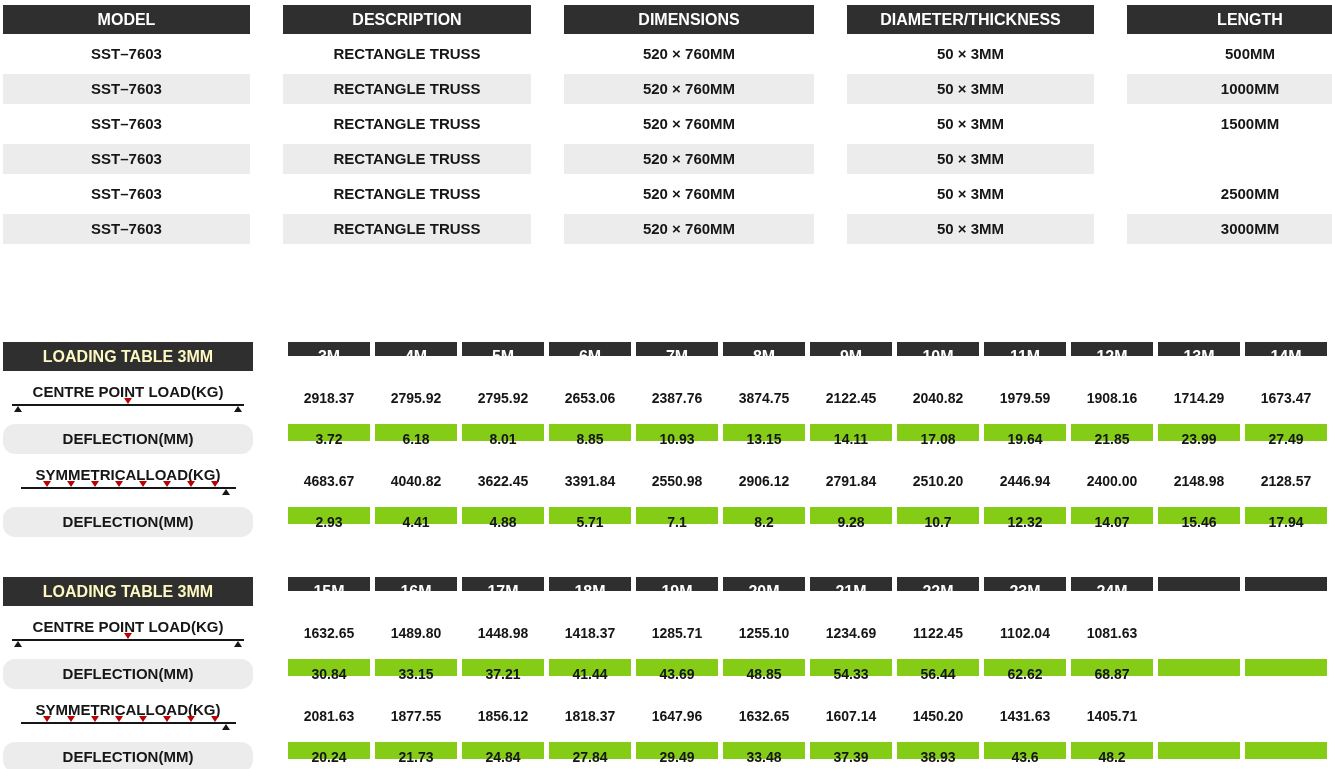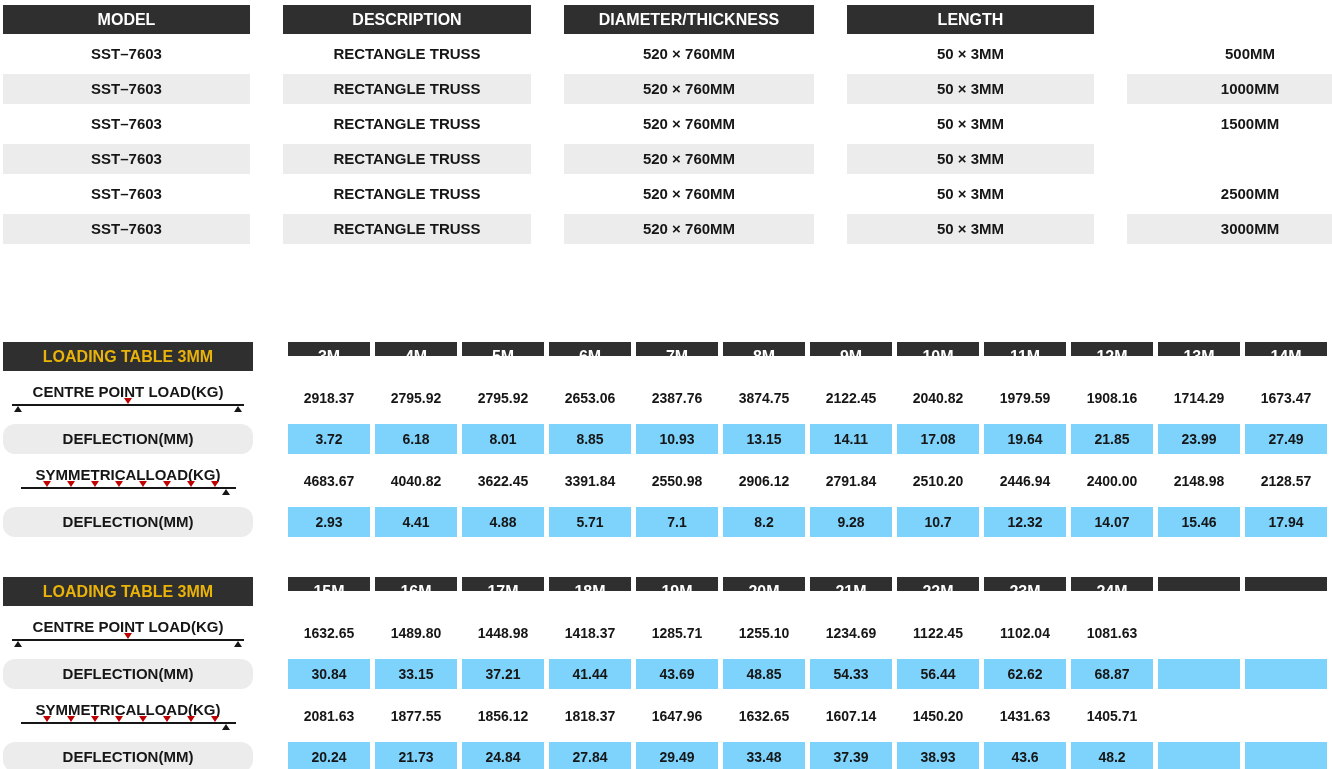--- a/index.html
+++ b/index.html
@@ -14,46 +14,47 @@
   .hcell{background:#2f2f2f;color:#ffffff;height:29px;line-height:29px;font-size:16px;}
   .spec-row{margin-top:5px;}
   .spec-row .scell{height:30px;line-height:30px;font-size:15px;}
   .spec-row.striped .scell{background:#ececec;}
   
   .lt{margin-right:0;}
   .lt1{margin-top:98px;}
   .lt2{margin-top:40px;}
   .lt-row{display:flex;align-items:stretch;}
   .lt-labelcol{width:250px;margin-right:35px;flex:none;display:flex;flex-direction:column;justify-content:center;}
-  .lt-title{width:250px;margin-right:35px;flex:none;background:#2f2f2f;color:#eab308;height:29px;line-height:29px;text-align:center;font-size:16px;}
+  .lt-title{width:250px;margin-right:35px;flex:none;background:#2f2f2f;color:#fef9c3;height:29px;line-height:29px;text-align:center;font-size:16px;}
   .lt-cell{width:82px;margin-right:5px;flex:none;text-align:center;}
   .lt-head{background:#2f2f2f;color:#fff;height:14px;line-height:29px;font-size:16px;}
   .lt-loadrow{margin-top:4px;height:45px;}
   .lt-loadrow .lt-cell{display:flex;align-items:center;justify-content:center;font-size:14px;}
   .lt-grayrow{margin-top:4px;height:30px;}
-  .lt-grayrow .lt-cell{background:#7dd3fc;height:30px;line-height:30px;font-size:14px;}
+  .lt-grayrow .lt-cell{background:#84cc16;height:17px;line-height:30px;font-size:14px;}
   .lt-grayrow .lt-labelbox{width:250px;margin-right:35px;flex:none;background:#ececec;height:30px;line-height:30px;text-align:center;font-size:15px;border-radius:12px;}
   .lt-label{text-align:center;font-size:15px;line-height:17px;}
   
   .beam{position:relative;height:11px;margin:1px auto 0;}
   .beam-centre{width:232px;}
   .beam-sym{width:215px;}
   .beam .bline{position:absolute;left:0;right:0;top:3px;border-top:2px solid #161616;}
   .tri{width:0;height:0;position:absolute;}
   .tri-up{border-left:4px solid transparent;border-right:4px solid transparent;border-bottom:6px solid #161616;top:5px;}
   .tri-down{border-left:4px solid transparent;border-right:4px solid transparent;border-top:6px solid #c00000;top:-3px;}
 </style>
 </head>
 <body>
 
 <div class="page">
   <section>
     <div class="spec-grid" id="spec-head">
         <div class="scell hcell">MODEL</div>
         <div class="scell hcell">DESCRIPTION</div>
+        <div class="scell hcell">DIMENSIONS</div>
         <div class="scell hcell">DIAMETER/THICKNESS</div>
         <div class="scell hcell">LENGTH</div>
       </div>
     <div id="spec-rows">
         <div class="spec-grid spec-row">
           <div class="scell rcell">SST–7603</div>
           <div class="scell rcell">RECTANGLE TRUSS</div>
           <div class="scell rcell">520 × 760MM</div>
           <div class="scell rcell">50 × 3MM</div>
           <div class="scell rcell">500MM</div>

